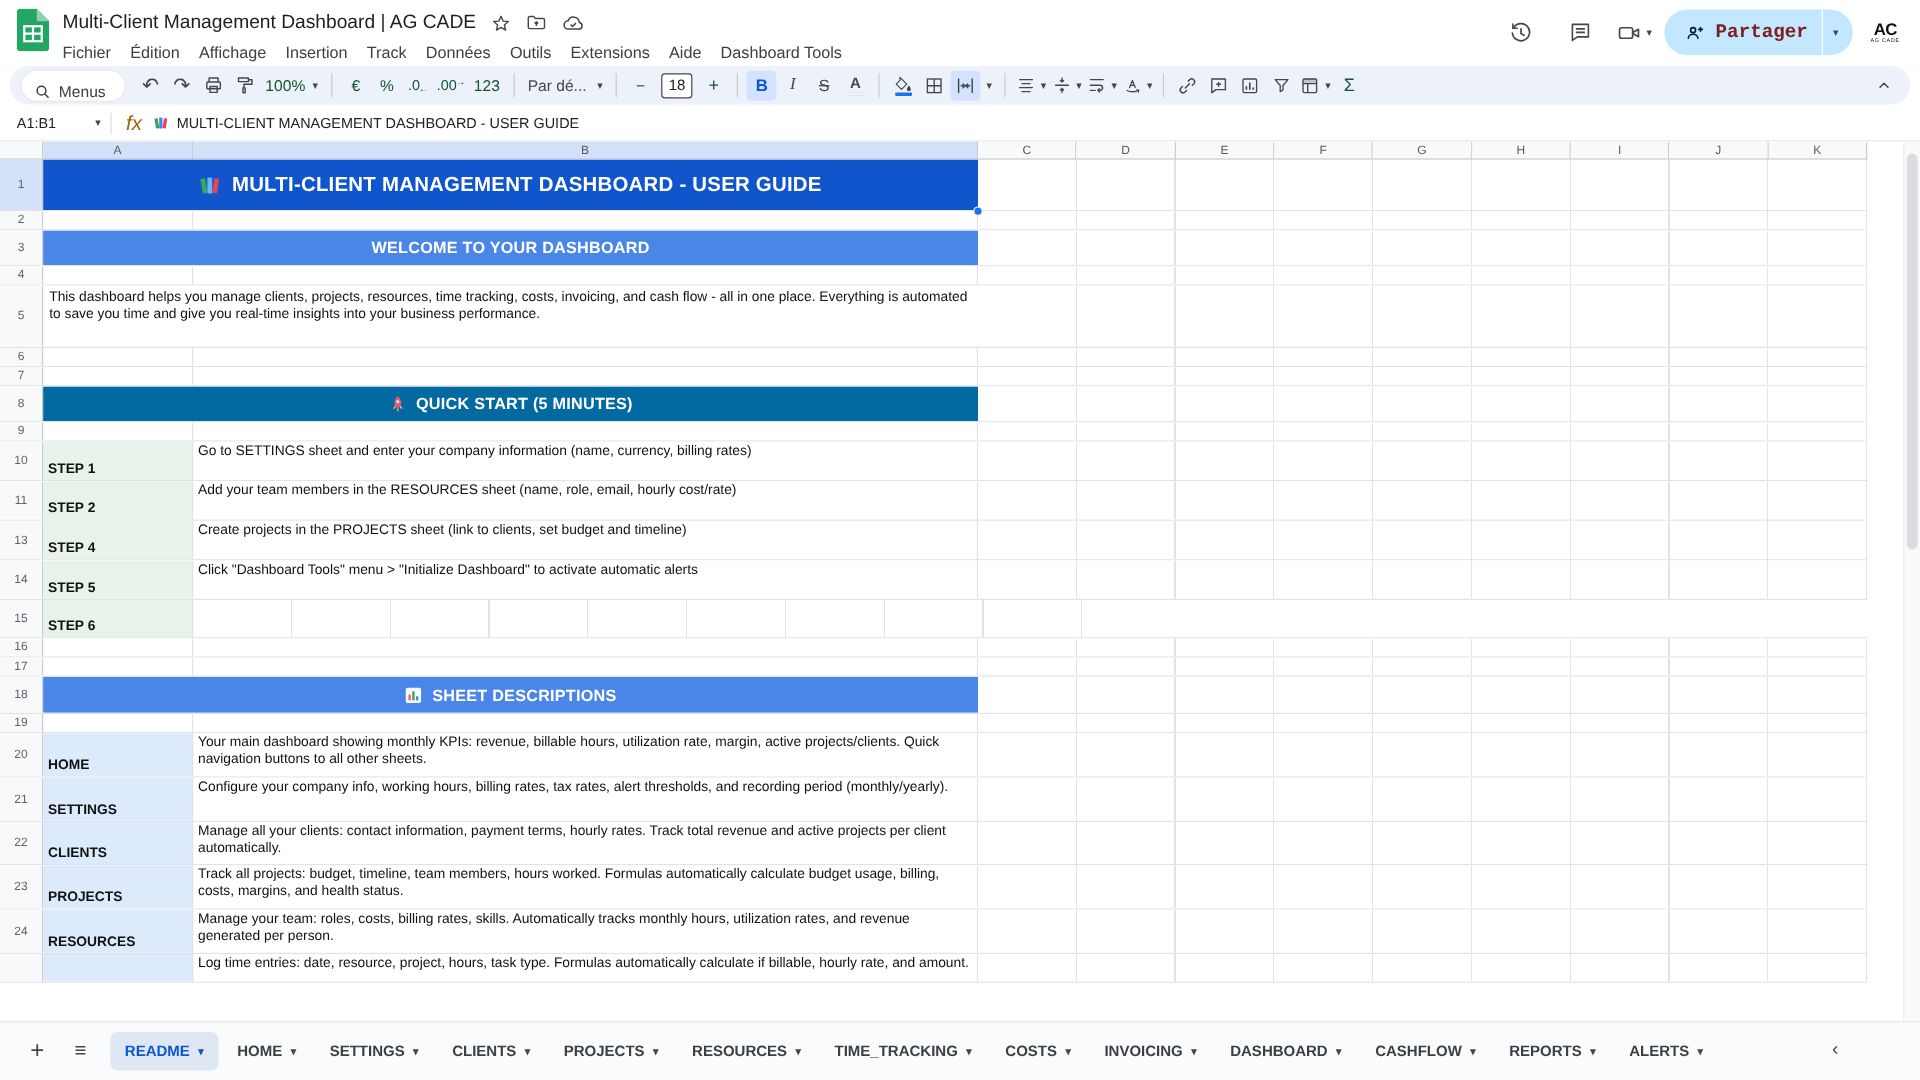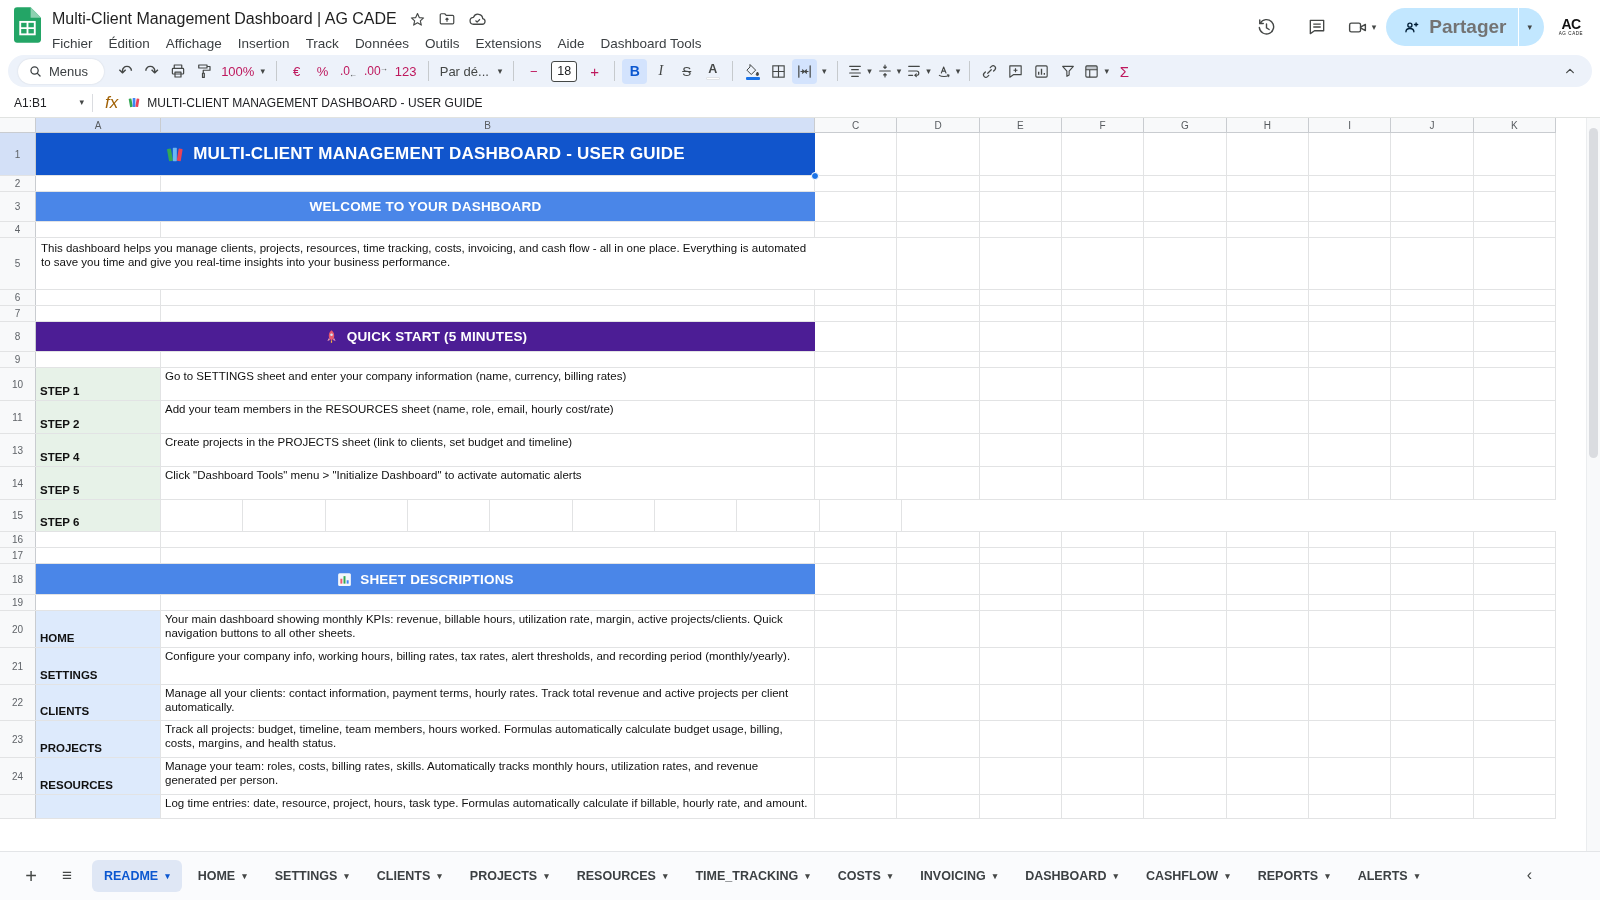--- a/index.html
+++ b/index.html
@@ -15,39 +15,39 @@
   .doc-title-row { display:flex; align-items:center; gap:12px; height:22px; }
   .doc-title { font-size:16px; color:#1f1f1f; white-space:nowrap; }
   .title-icons { display:flex; align-items:center; gap:12px; }
   .menubar { display:flex; align-items:center; height:24px; margin-top:1px; margin-left:-8px; }
   .menu-item { font-size:13.5px; color:#3c4043; padding:3px 8px; border-radius:8px; white-space:nowrap; }
   .tb-right { position:absolute; right:12px; top:7px; display:flex; align-items:center; gap:10px; height:40px; }
   .tb-ic { width:40px; height:40px; display:flex; align-items:center; justify-content:center; border-radius:50%; }
   .cam-wrap { display:flex; align-items:center; gap:4px; }
   .share-pill { display:flex; align-items:center; height:38px; background:#c2e7ff; border-radius:19px; overflow:hidden; }
   .share-main { display:flex; align-items:center; gap:8px; padding:0 12px 0 16px; height:100%; }
-  .share-label { font-size:19px; font-weight:600; color:#737373; }
+  .share-label { font-size:16px; font-weight:600; color:#7f1d1d;font-family:Liberation Mono, monospace; }
   .share-sep { width:1px; height:38px; background:#fff; }
   .share-dd { padding:0 12px 0 8px; height:100%; display:flex; align-items:center; }
   .avatar { width:34px; text-align:center; line-height:1; }
   .avatar b { font-size:14px; letter-spacing:-0.5px; color:#111; display:block; }
   .avatar i { font-style:normal; font-size:4.5px; letter-spacing:0.6px; color:#111; display:block; margin-top:1px; }
 
   
   .toolbar { position:absolute; top:55px; left:8px; width:1584px; height:32px; background:#edf2fa;
     border-radius:20px; display:flex; align-items:center; padding:0 10px; gap:1px; }
-  .menus-pill { display:flex; align-items:center; gap:6px; background:#fff; border-radius:14px;
+  .menus-pill { display:flex; align-items:flex-end; gap:6px; background:#fff; border-radius:14px;
     height:25px; padding:0 16px 0 10px; margin-right:8px; box-shadow:0 0 2px rgba(0,0,0,0.12); }
   .menus-label { font-size:13px; color:#3c4043; }
   .tsep { width:1px; height:20px; background:#c6cacd; margin:0 6px; flex:none; }
   .tbtn { min-width:25px; height:25px; display:flex; align-items:center; justify-content:center;
     border-radius:4px; color:#444746; font-size:13px; padding:0 2px; position:relative; flex:none; }
   .tbtn.active { background:#d3e3fd; }
   .glyph18 { font-size:17px; line-height:1; color:#444746; }
-  .tb-text { font-size:13px; color:#be185d;text-align:right; }
+  .tb-text { font-size:13px; color:#14532d;text-align:right; }
   .boldB { font-weight:700; font-size:14px; }
   .italI { font-style:italic; font-size:14px; font-family:"Liberation Serif", serif; }
   .strikeS { font-size:13.5px; text-decoration:line-through; }
   .stack { display:flex; flex-direction:column; align-items:center; gap:1px; }
   .colorbar { width:14px; height:3px; border-radius:1px; }
   .deci { position:relative; font-size:12px; }
   .fontbox { display:flex; align-items:center; gap:6px; padding:0 4px; }
   .fontname { font-size:13px; color:#444746; width:52px; overflow:hidden; white-space:nowrap; }
   .sizebox { width:26px; height:21px; border:1px solid #444746; border-radius:3px; display:flex;
     align-items:center; justify-content:center; font-size:12.5px; color:#202124; background:#fff; margin:0 4px; }
@@ -78,21 +78,21 @@
   .cell { overflow:hidden; }
   .ca { width:125px; flex:none; border-right:1px solid #e2e3e4; }
   .cb { width:654px; flex:none; border-right:1px solid #e2e3e4; }
   .merged { width:779px; flex:none; }
   .rest { width:741px; flex:none;
     background:repeating-linear-gradient(to right, transparent 0px, transparent 81.33px, #e2e3e4 81.33px, #e2e3e4 82.33px); }
   .banner { display:flex; align-items:center; justify-content:center; gap:8px; color:#fff;
     font-weight:700; letter-spacing:0.2px; }
   .banner-title { background:#1155cc; font-size:17px; }
   .banner-blue { background:#4a86e8; font-size:13.5px; }
-  .banner-green { background:#4c1d95; font-size:13.5px; }
+  .banner-green { background:#0369a1; font-size:13.5px; }
   .txt { font-size:11.5px; color:#111; line-height:1.18; padding:2px 4px 0 4px; }
   .intro { font-size:11.5px; color:#111; line-height:1.2; padding:4px 4px 0 5px; }
   .lab { display:flex; align-items:flex-end; padding:0 3px 3px 4px; font-size:11.5px; font-weight:700; color:#111; }
   .lab.step { background:#e7f2e8; }
   .lab.desc { background:#ddeafc; }
   .selhandle { position:absolute; left:811px; top:172px; width:8px; height:8px; border-radius:50%;
     background:#1a73e8; border:1px solid #fff; }
   .vscroll { position:absolute; top:118px; right:0; width:14px; height:733px; background:#f8f9fa;
     border-left:1px solid #ebedef; }
   .vthumb { position:absolute; top:10px; left:2px; width:9px; height:330px; background:#dadce0; border-radius:5px; }

